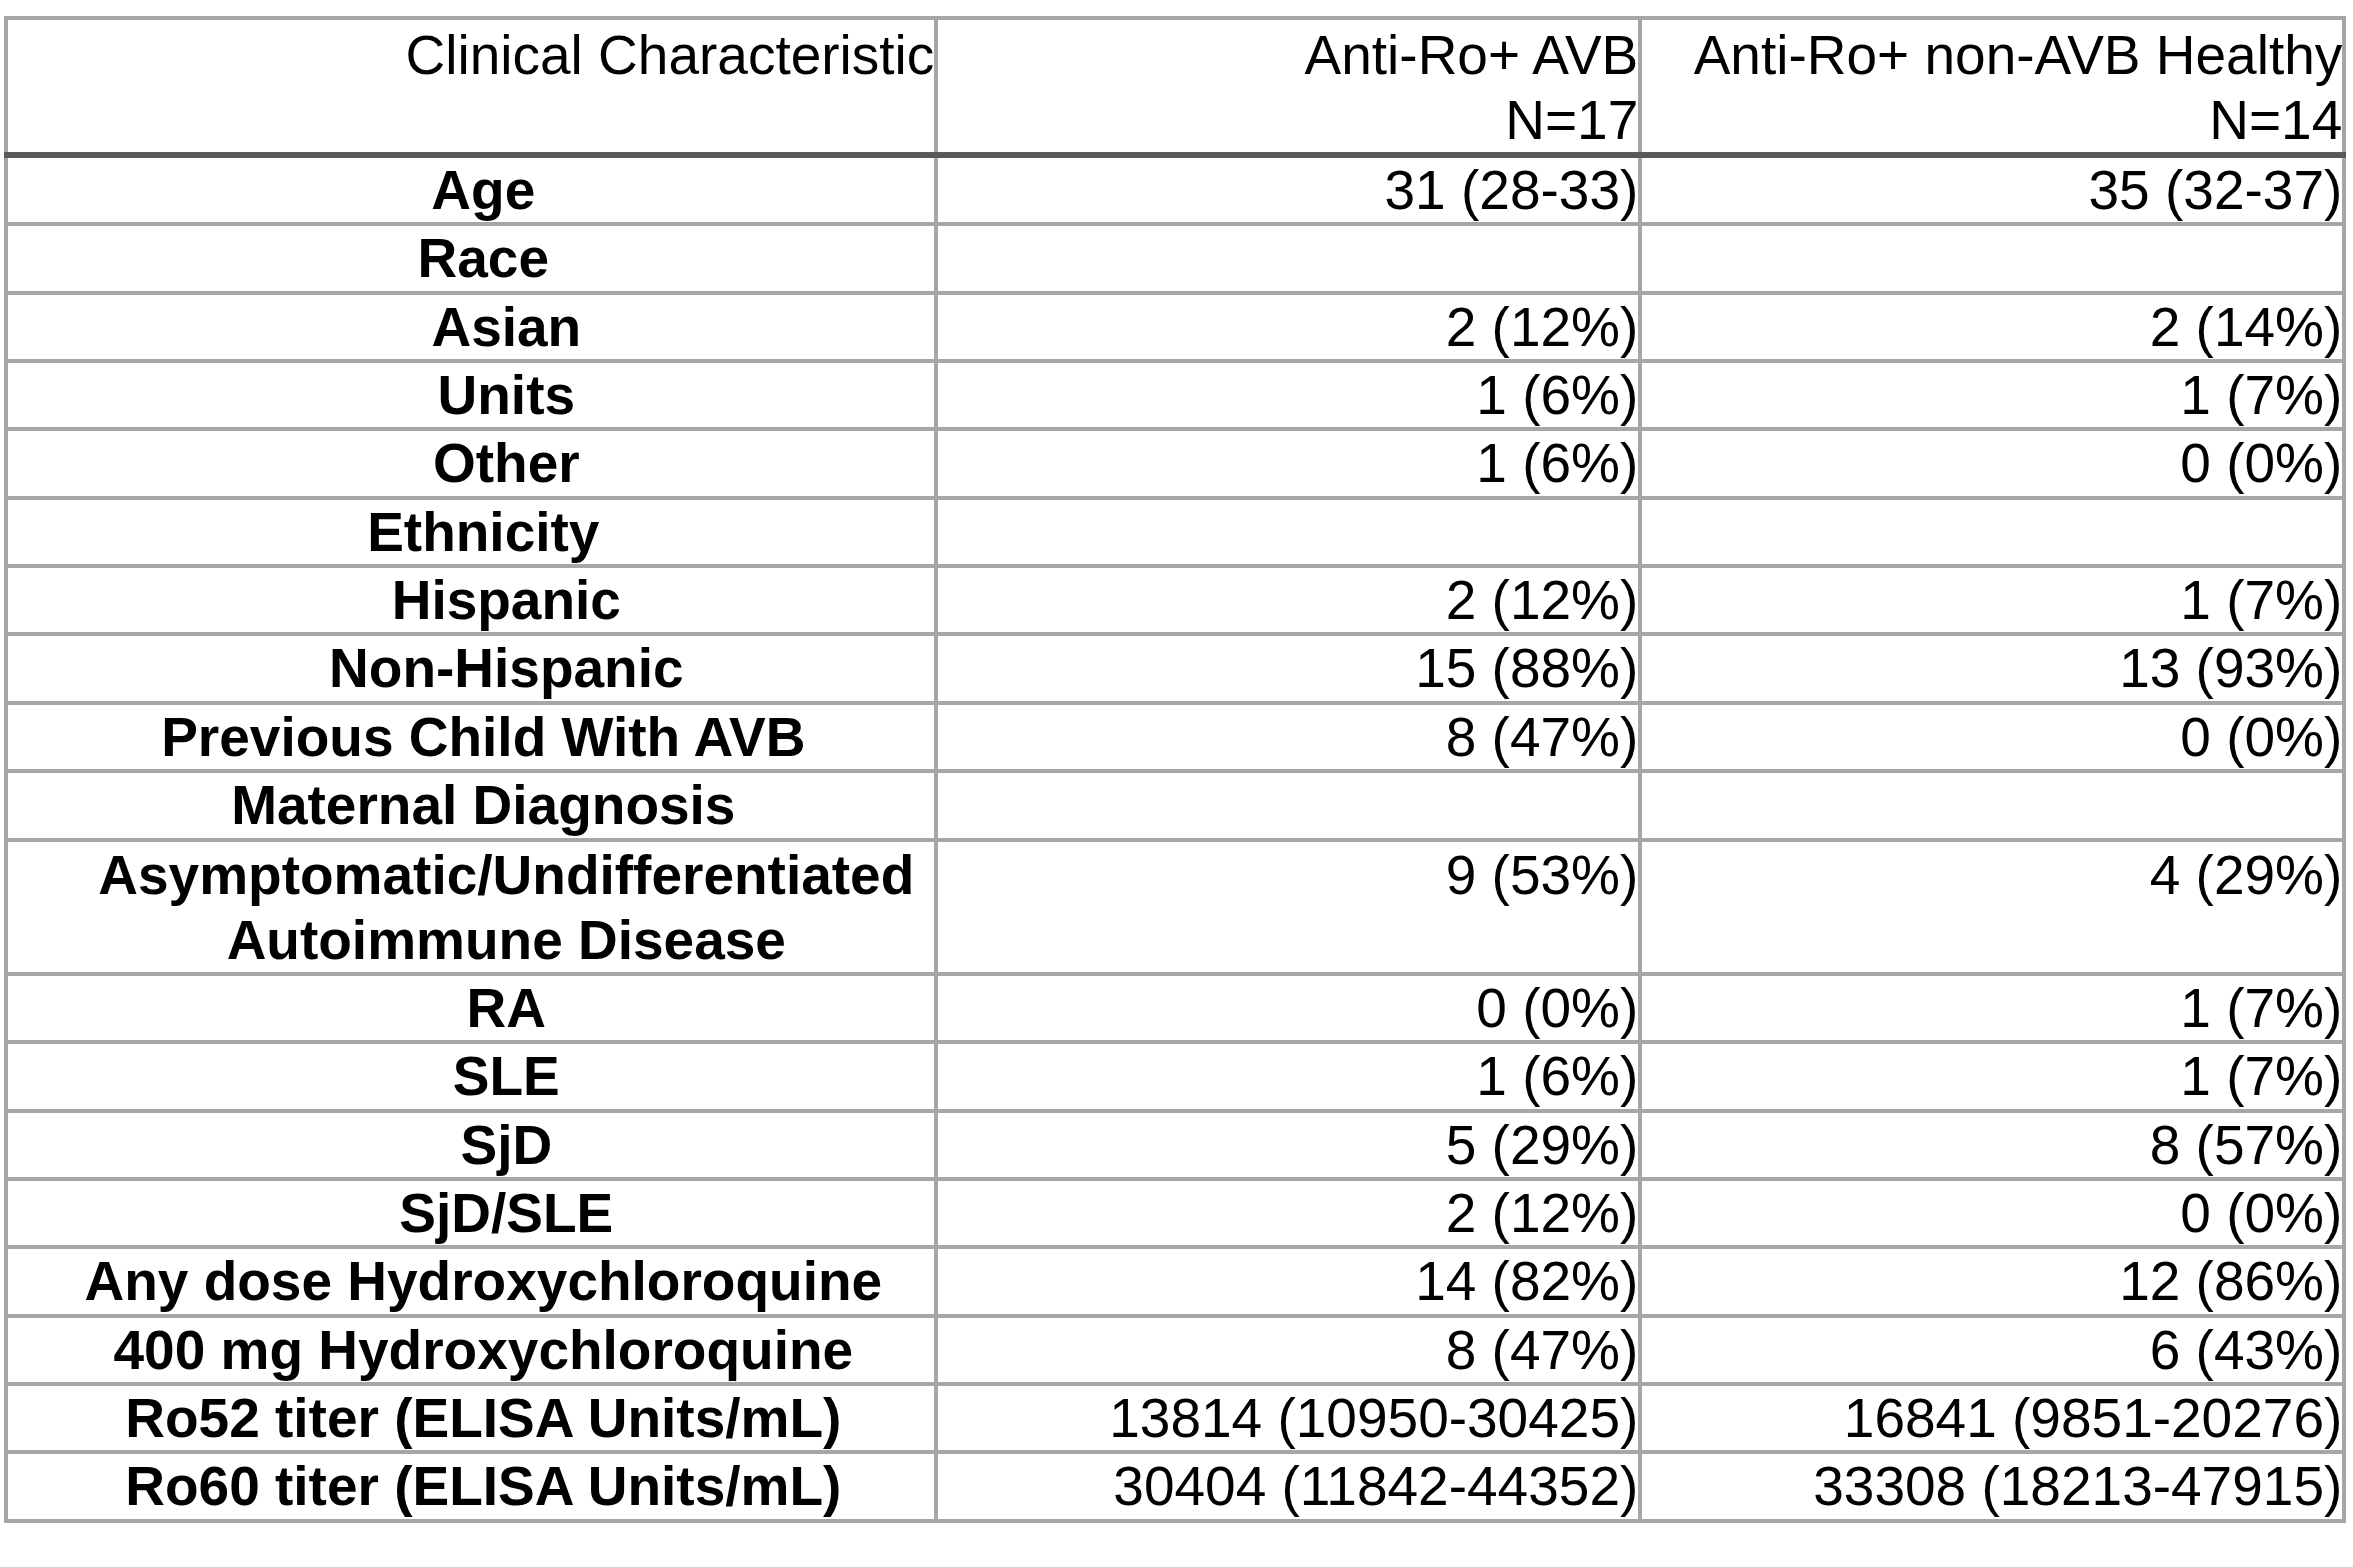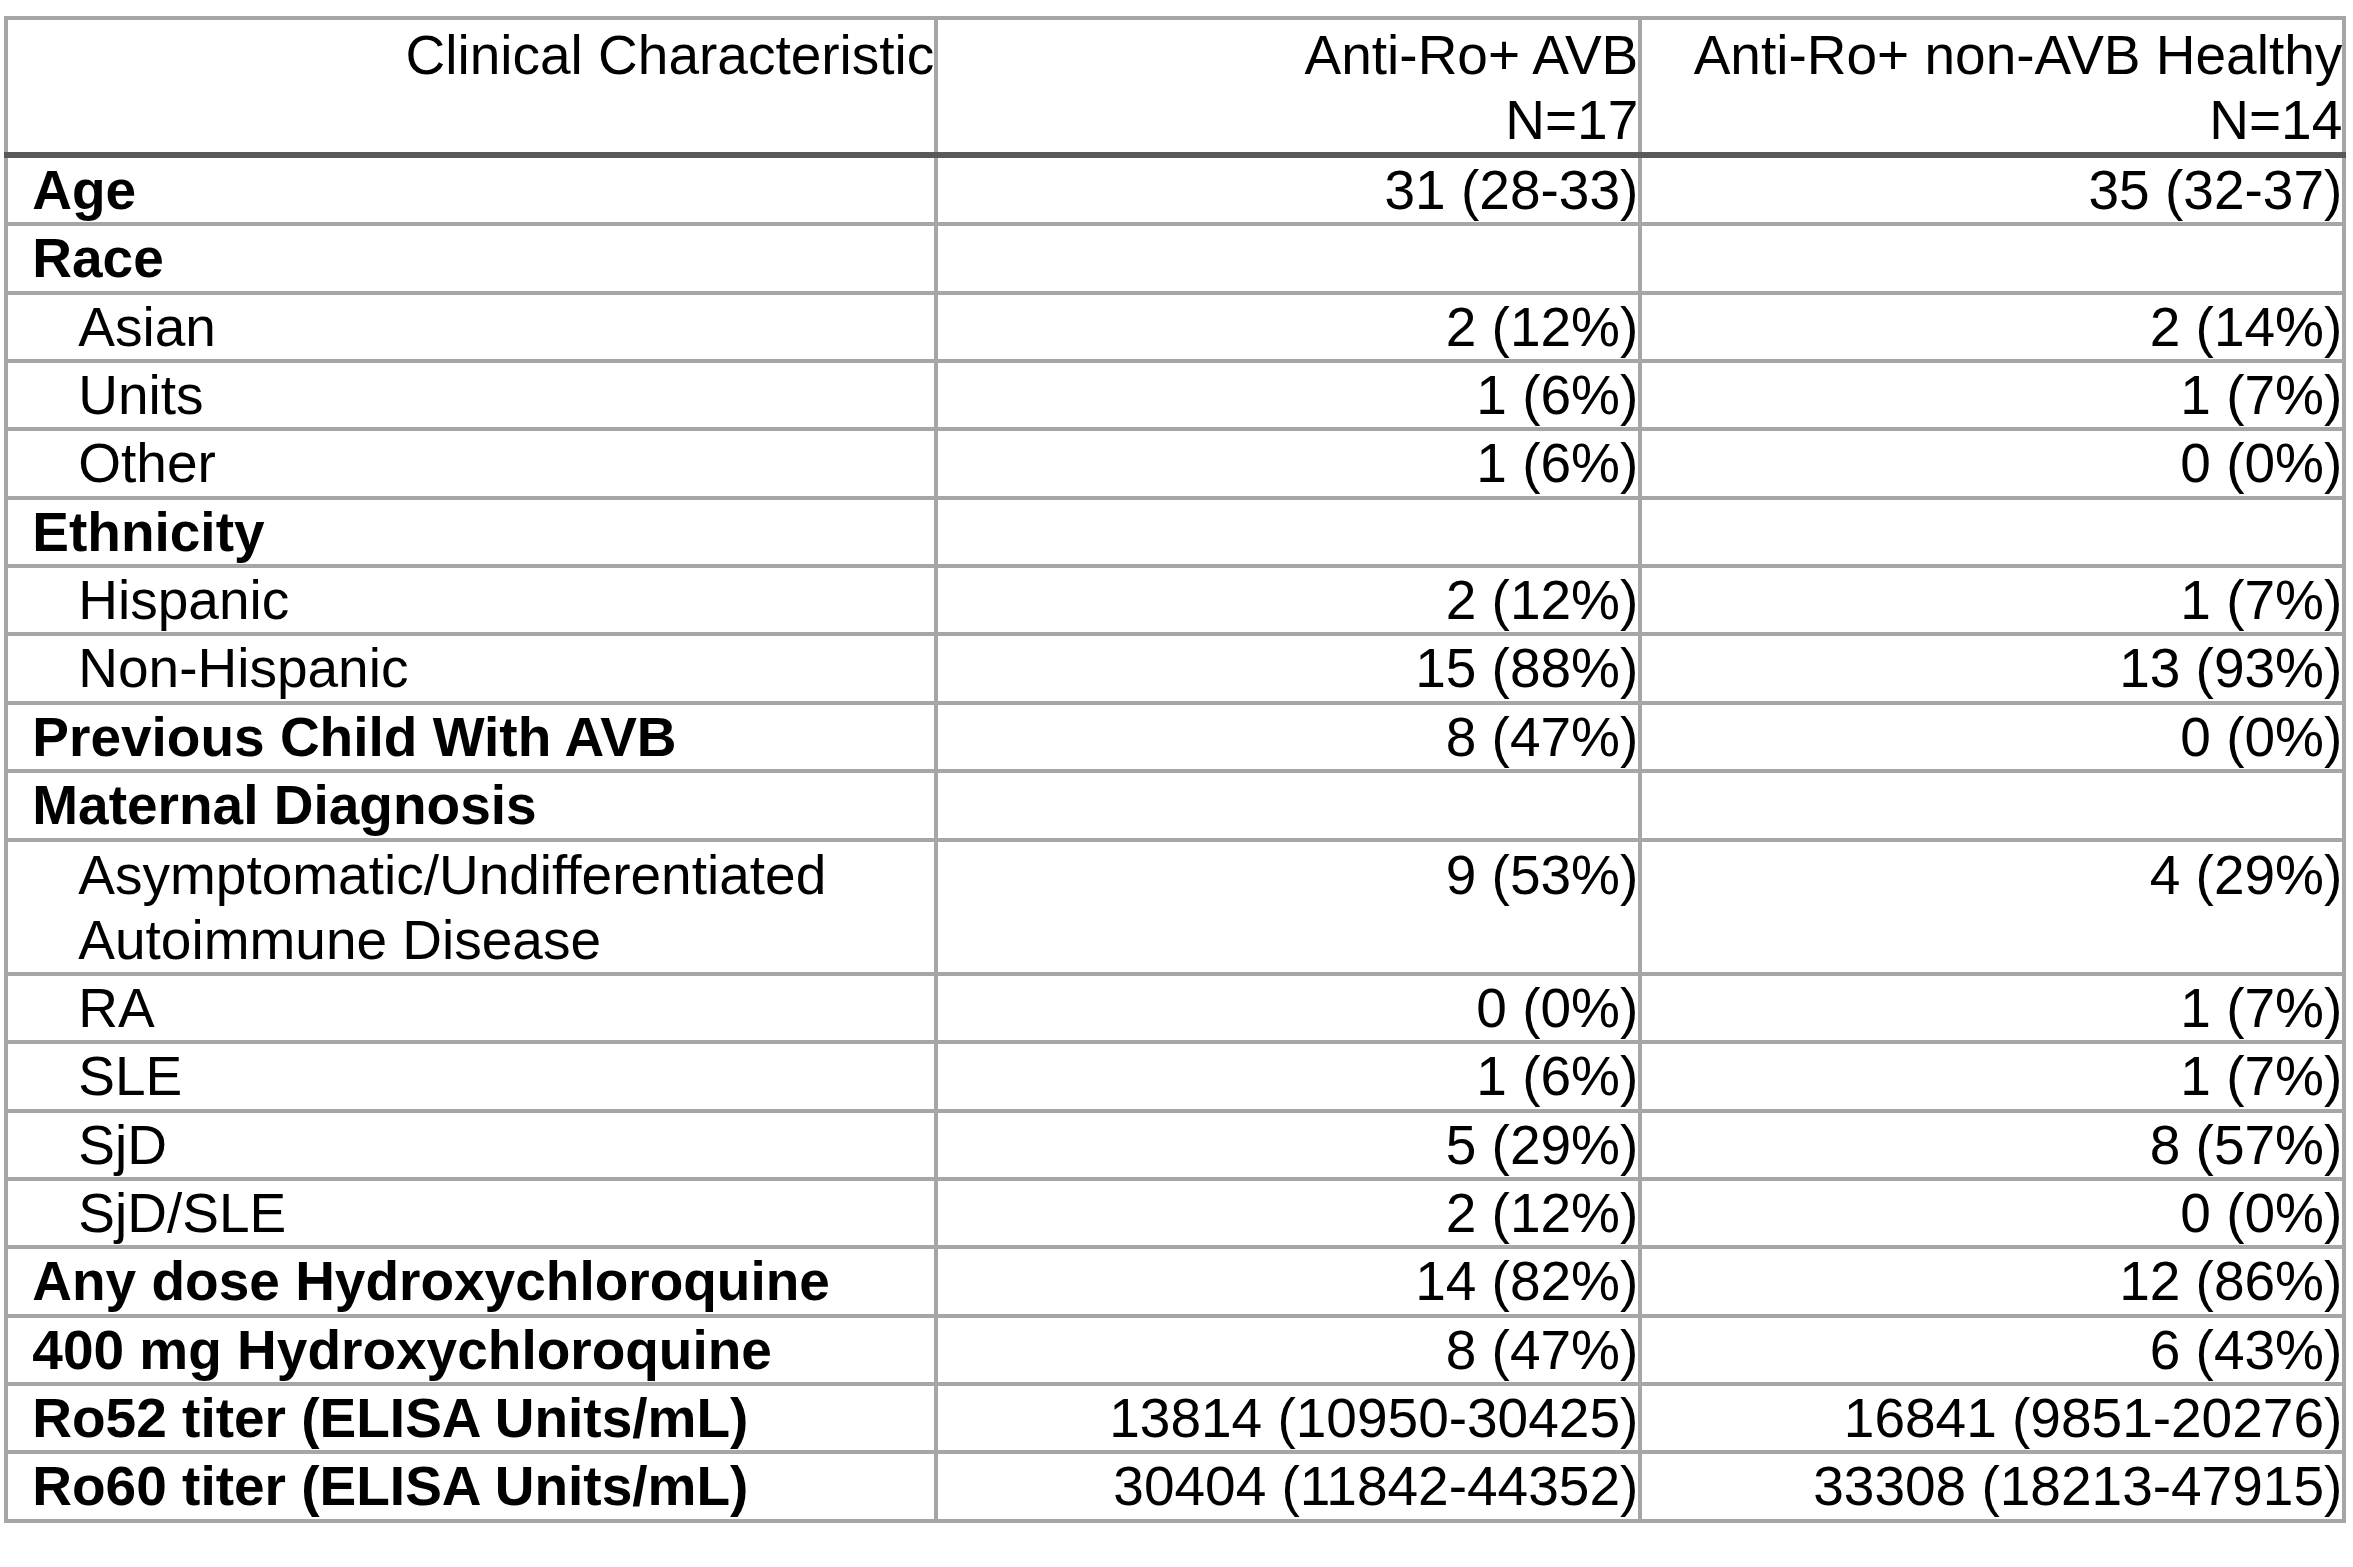--- a/index.html
+++ b/index.html
@@ -33,22 +33,22 @@
   }
   thead td{
     vertical-align:top;
     text-align:right;
     height:124px;
     padding-top:3.4px;
     border-bottom:6.8px solid var(--header-separator-color);
   }
   tbody td{height:61px;}
   tr.tall td{height:128px;vertical-align:top;padding-top:1.7px;}
-  .lbl{text-align:left;padding-left:24px;font-weight:bold;}
-  .lbl.ind{font-weight:normal;padding-left:70px;}
+  .lbl{text-align:center;padding-left:24px;font-weight:bold;}
+  .lbl.ind{font-weight:bold;padding-left:70px;}
   .val{text-align:right;}
 </style>
 </head>
 <body>
 
 <table>
   <colgroup>
     <col style="width:930px">
     <col style="width:704px">
     <col style="width:704px">

